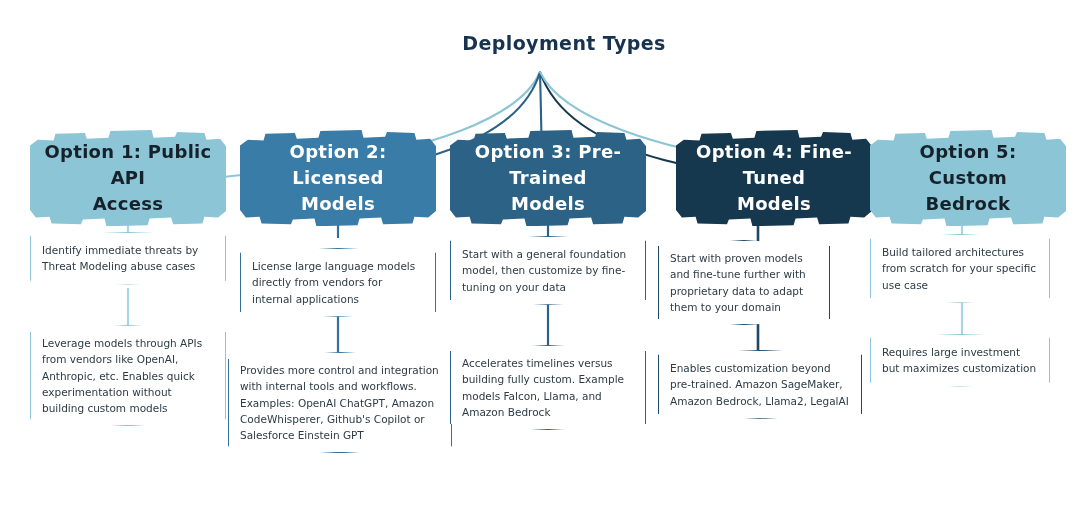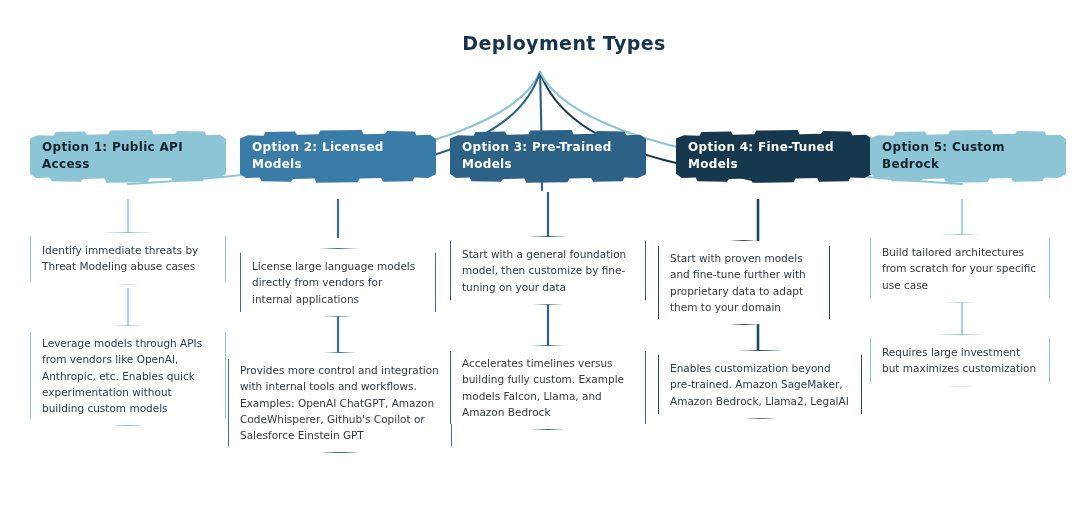--- a/index.html
+++ b/index.html
@@ -59,24 +59,25 @@
   .col-4 { left: 870px; }
 
   
   .header-box {
     position: relative;
     width: 100%;
     min-height: 52px;
     display: flex;
     align-items: center;
     justify-content: center;
+    text-align: center;
     box-sizing: border-box;
     padding: 9px 12px;
     font-family: "DejaVu Sans", sans-serif;
-    font-size: 12px;
+    font-size: 18px;
     font-weight: bold;
     letter-spacing: 0.3px;
     line-height: 1.45;
     white-space: pre-line;
     
     clip-path: polygon(
       0% 16%,   4% 10%,  12% 11%,  13% 4%,
       28% 3%,   29% 9%,  40% 8%,   41% 1%,
       62% 0%,   63% 8%,  74% 7%,   75% 2%,
       89% 3%,   90% 10%, 97% 9%,  100% 17%,

